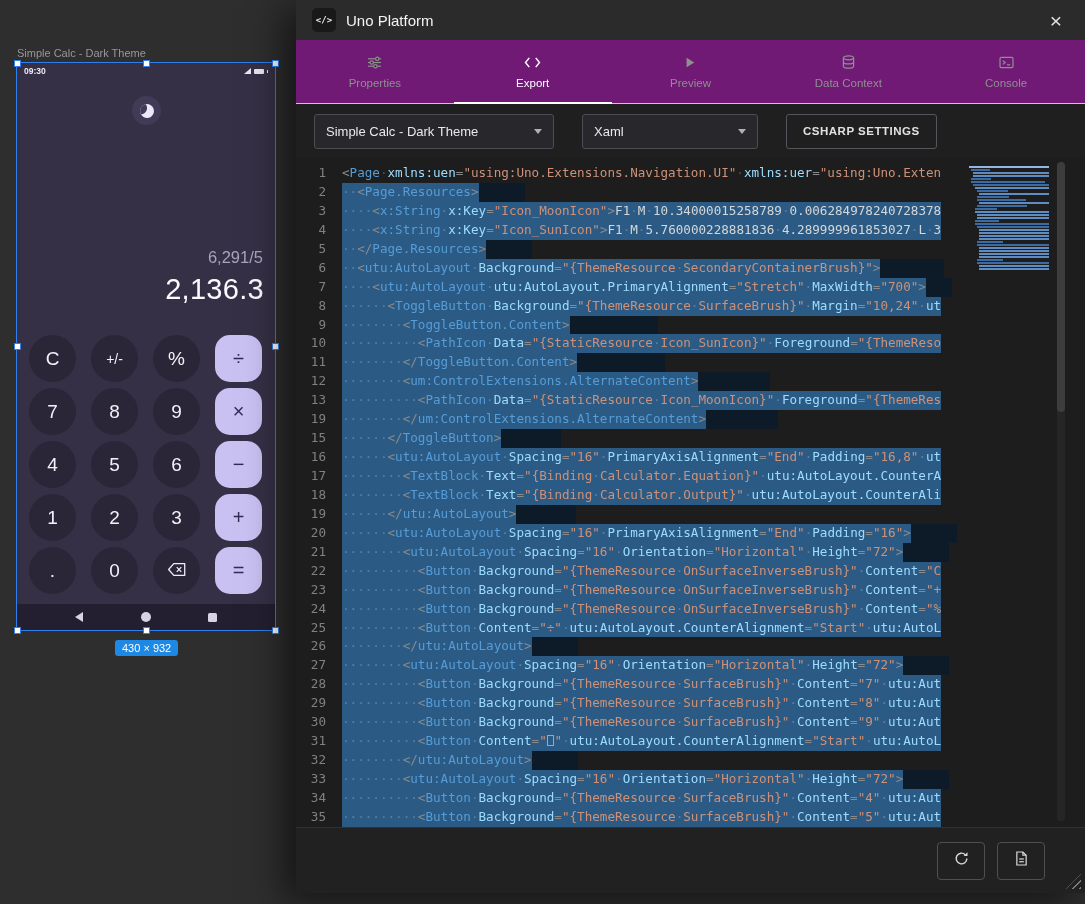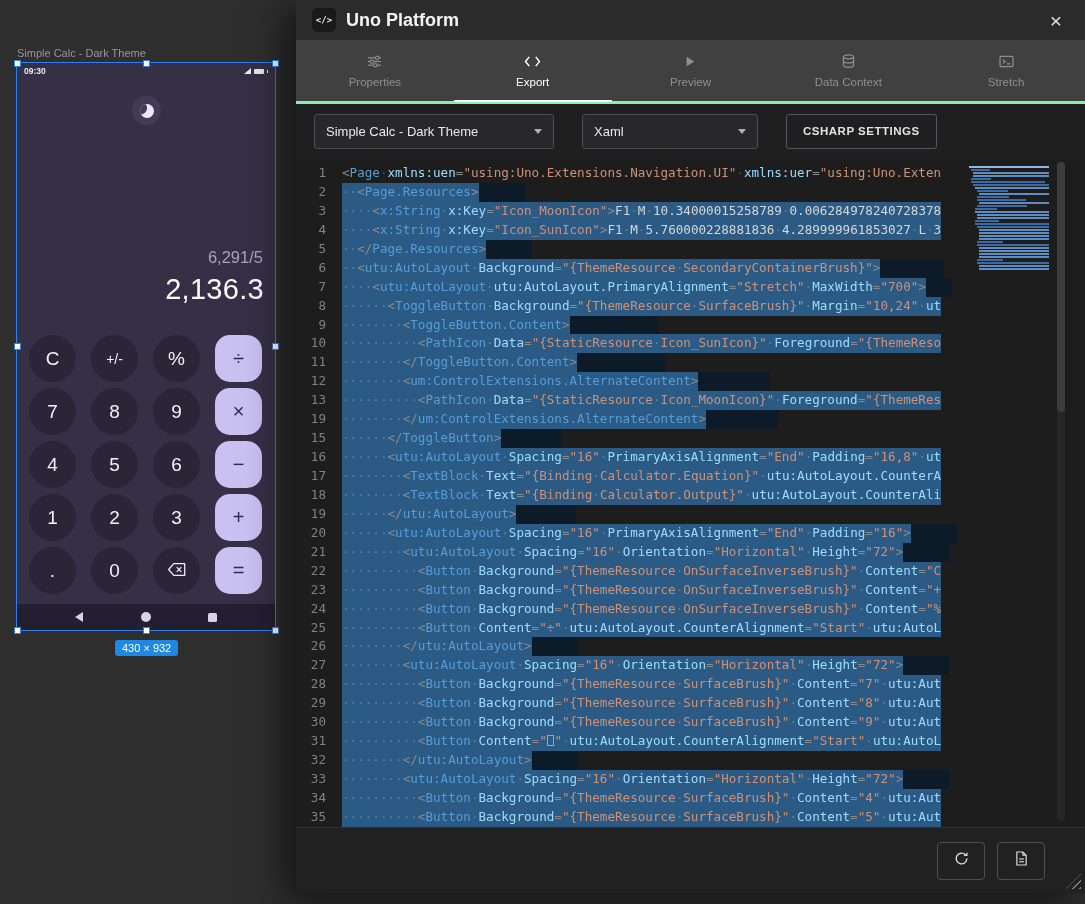--- a/index.html
+++ b/index.html
@@ -28,23 +28,23 @@
   .nav-back{width:0;height:0;border-top:5px solid transparent;border-bottom:5px solid transparent;border-right:8px solid #D6D3E2}
   .nav-home{width:10px;height:10px;border-radius:50%;background:#D6D3E2}
   .nav-recents{width:9px;height:9px;background:#D6D3E2;border-radius:1.5px}
   .handle{position:absolute;width:7px;height:7px;background:#FFFFFF;border:1px solid #2F80ED}
   .size-badge{position:absolute;left:115px;top:640px;background:#1E88E5;color:#fff;font-size:11px;padding:2px 7px;border-radius:3px;white-space:nowrap}
 
   
   .uno{position:absolute;left:296px;top:0;width:789px;height:893px;background:#1D1D1D;box-shadow:-12px 8px 34px rgba(0,0,0,.55);display:flex;flex-direction:column}
   .titlebar{height:40px;background:#2B2B2B;display:flex;align-items:center;padding:0 16px;gap:10px;flex:none}
   .logo{width:24px;height:24px;border-radius:5px;background:#191919;color:#EDEDED;font-family:"DejaVu Sans Mono",monospace;font-size:9px;font-weight:bold;display:flex;align-items:center;justify-content:center}
-  .wtitle{font-size:18px;font-weight:700;color:#F4F4F4}
+  .wtitle{font-size:15px;font-weight:400;color:#F4F4F4}
   .close{margin-left:auto;color:#E0E0E0;font-size:21px;line-height:1;width:26px;text-align:center}
-  .tabstrip{height:64px;background:#404040;border-bottom:3px solid #86efac;display:flex;flex:none}
+  .tabstrip{height:64px;background:#701a75;border-bottom:1px solid #86efac;display:flex;flex:none}
   .tab{flex:1;display:flex;flex-direction:column;align-items:center;justify-content:center;gap:7px;color:#8F8F8F;font-size:11.5px;position:relative}
   .tab.active{color:#FFFFFF}
   .tab.active::after{content:"";position:absolute;left:0;right:0;bottom:-1px;height:2px;background:#FFFFFF}
   .ticon{height:15px;display:flex;align-items:center;justify-content:center}
   .toolrow{height:54px;background:#1F1F1F;display:flex;align-items:center;padding:0 18px;gap:28px;flex:none}
   .dd{height:35px;background:#28282C;border:1px solid #4C4C54;border-radius:3px;display:flex;align-items:center;justify-content:space-between;padding:0 11px;color:#E9E9E9;font-size:13px}
   .dd1{width:240px}.dd2{width:176px}
   .dd-caret{width:0;height:0;border-left:4.5px solid transparent;border-right:4.5px solid transparent;border-top:5.5px solid #B0B0B0}
   .csharp{height:35px;padding:0 16px;border:1px solid #55555C;border-radius:3px;background:transparent;color:#E2E2E2;font-size:11.5px;font-weight:700;letter-spacing:.5px;display:flex;align-items:center}
 
@@ -183,21 +183,21 @@
         <span class="tlabel">Data Context</span>
       </div>
       <div class="tab">
         <span class="ticon">
           <svg width="15" height="13" viewBox="0 0 16 14" fill="none" stroke="currentColor" stroke-width="1.3">
             <rect x="1" y="1.5" width="14" height="11" rx="1.5"></rect>
             <path d="M4 5 l2.5 2 L4 9"></path>
             <line x1="8.5" y1="9.5" x2="12" y2="9.5"></line>
           </svg>
         </span>
-        <span class="tlabel">Stretch</span>
+        <span class="tlabel">Console</span>
       </div>
     </div>
 
   <div class="toolrow">
     <div class="dd dd1">
       <span>Simple Calc - Dark Theme</span>
       <span class="dd-caret"></span>
     </div>
     <div class="dd dd2">
       <span>Xaml</span>

